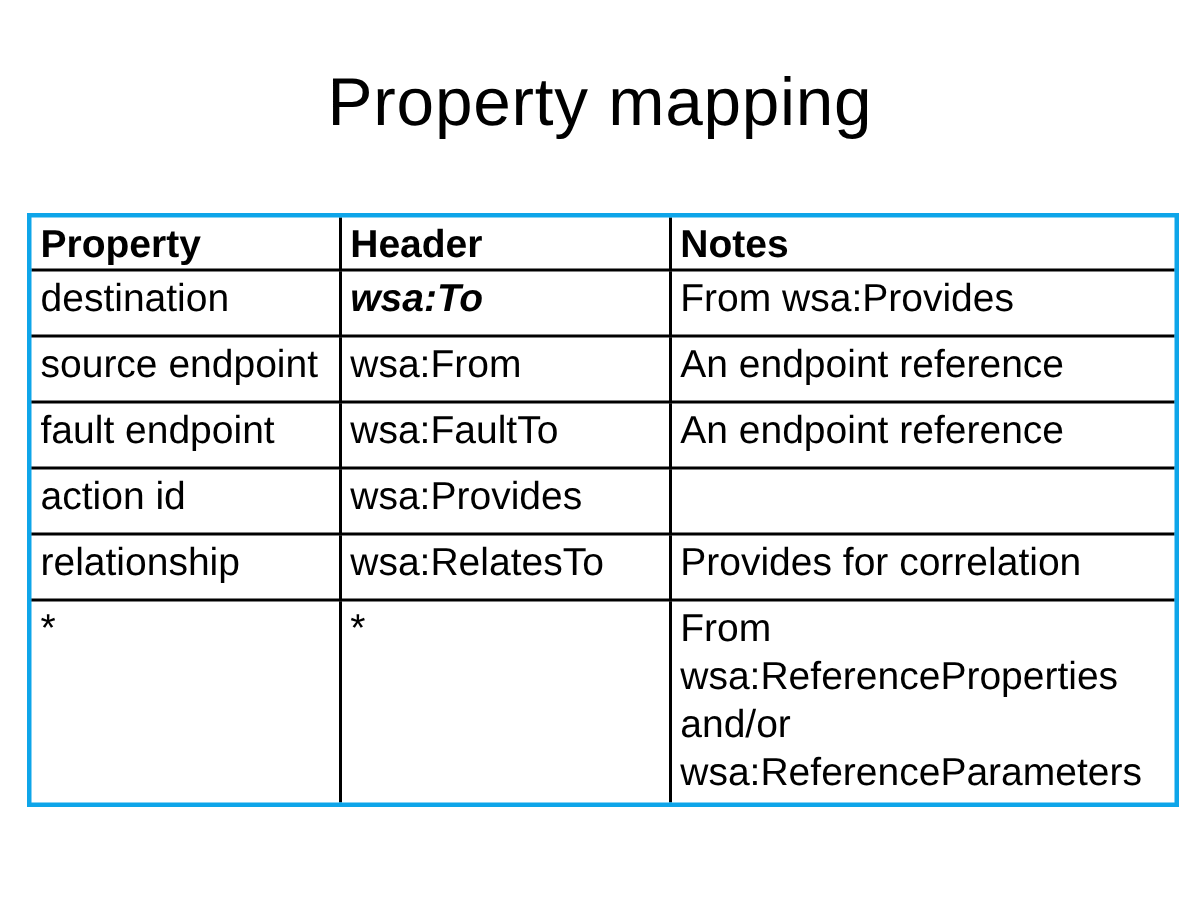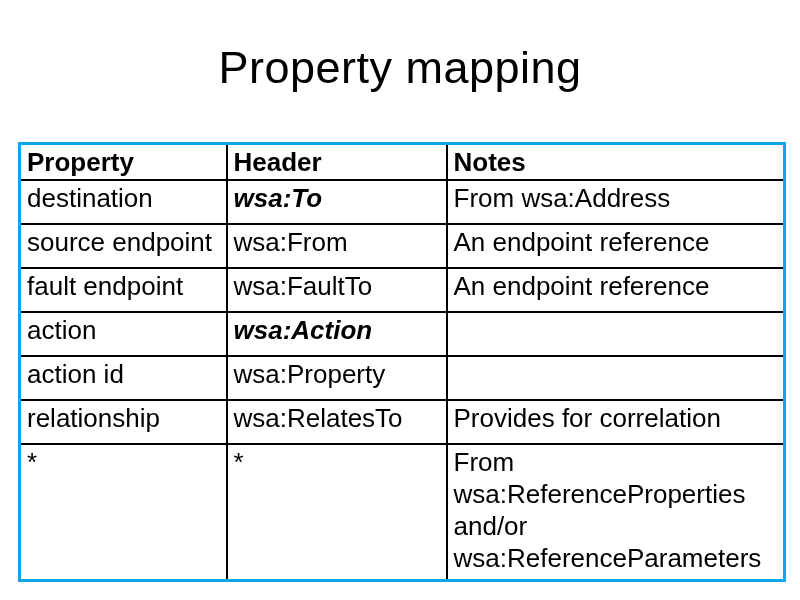--- a/index.html
+++ b/index.html
@@ -78,40 +78,35 @@
       <tr>
         <th>Property</th>
         <th>Header</th>
         <th>Notes</th>
       </tr>
     </thead>
     <tbody>
         <tr>
           <td>destination</td>
           <td class="bold-italic">wsa:To</td>
-          <td>From wsa:Address</td>
+          <td>From wsa:Provides</td>
         </tr>
         <tr>
           <td>source endpoint</td>
           <td>wsa:From</td>
           <td>An endpoint reference</td>
         </tr>
         <tr>
           <td>fault endpoint</td>
           <td>wsa:FaultTo</td>
           <td>An endpoint reference</td>
         </tr>
         <tr>
-          <td>action</td>
-          <td class="bold-italic">wsa:Action</td>
-          <td></td>
-        </tr>
-        <tr>
           <td>action id</td>
-          <td>wsa:Property</td>
+          <td>wsa:Provides</td>
           <td></td>
         </tr>
         <tr>
           <td>relationship</td>
           <td>wsa:RelatesTo</td>
           <td>Provides for correlation</td>
         </tr>
         <tr class="last-row">
           <td>*</td>
           <td>*</td>

